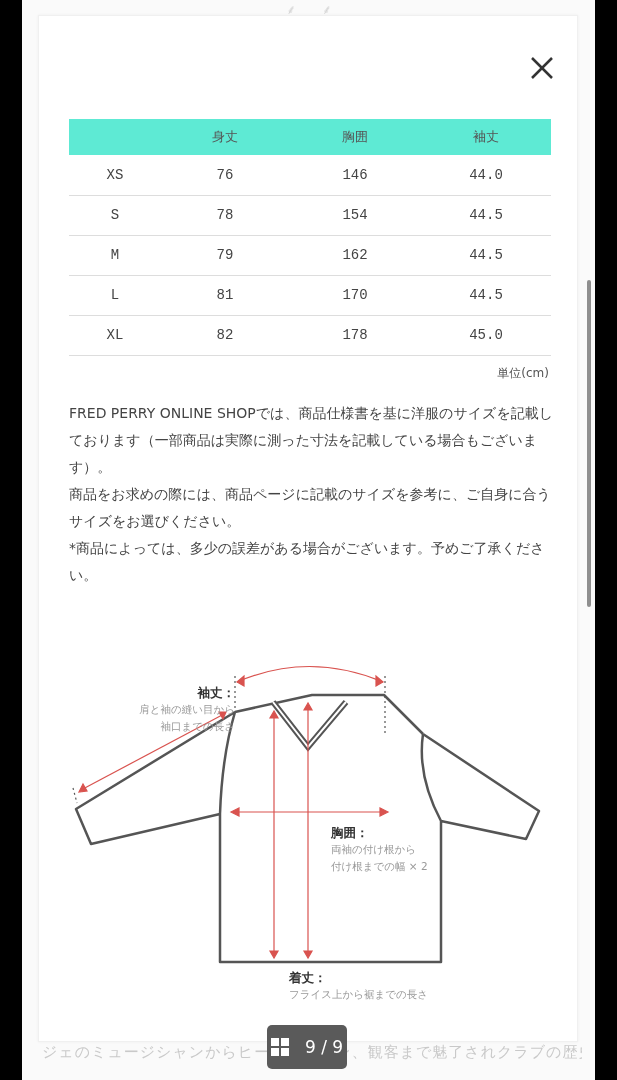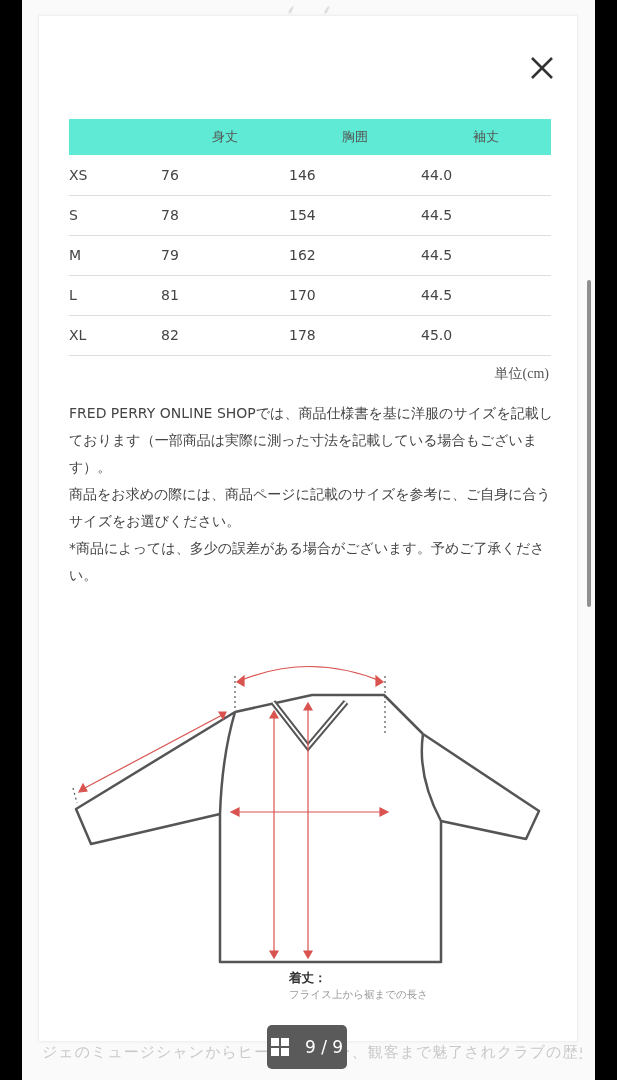--- a/index.html
+++ b/index.html
@@ -34,28 +34,28 @@
   }
 
   .size-table {
     position: absolute; left: 30px; top: 103px; width: 482px; border-collapse: collapse;
     font-size: 14px; color: #444;
   }
   .size-table th {
     background: #5eead4; font-weight: normal; height: 36px; font-size: 13px; color: #555;
   }
   .size-table td {
-    height: 40px; text-align: left; border-bottom: 1.5px solid #ddd;
+    height: 40px; text-align: center; border-bottom: 1.5px solid #ddd; font-family: Liberation Mono, monospace;
   }
   .size-table .c0 { width: 92px; }
   .size-table .c1 { width: 128px; }
   .size-table .c2 { width: 132px; }
   .size-table .c3 { width: 130px; }
   .unit {
-    position: absolute; right: 28px; top: 349px; font-size: 14px; color: #555; font-family: Liberation Serif, serif;
+    position: absolute; right: 28px; top: 349px; font-size: 12px; color: #555;
   }
 
   .notes {
     position: absolute; left: 30px; top: 384px; width: 486px;
     font-size: 14px; line-height: 27px; color: #444;
   }
   .notes p { margin: 0; }
 
   .diagram { position: absolute; left: 0; top: 590px; width: 540px; height: 400px; }
   .lbl { position: absolute; text-align: left; color: #999; font-size: 10.5px; line-height: 17px; white-space: nowrap; }
@@ -176,21 +176,31 @@
           <line x1="235" y1="108" x2="235" y2="350"></line>
           <polygon points="235,105 231,112 239,112"></polygon>
           <polygon points="235,352 231,345 239,345"></polygon>
           <line x1="269" y1="100" x2="269" y2="350"></line>
           <polygon points="269,97 265,104 273,104"></polygon>
           <polygon points="269,352 265,345 273,345"></polygon>
         </g>
       </svg>
 
 
-
+      <div class="lbl right" style="left:40px;top:78px;width:156px;">
+        <div class="h">袖丈：</div>
+        <div>肩と袖の縫い目から</div>
+        <div>袖口までの長さ</div>
+      </div>
+
+      <div class="lbl" style="left:292px;top:218px;">
+        <div class="h">胸囲：</div>
+        <div>両袖の付け根から</div>
+        <div>付け根までの幅 × 2</div>
+      </div>
 
 
       <div class="lbl" style="left:250px;top:363px;">
         <div class="h">着丈：</div>
         <div>フライス上から裾までの長さ</div>
       </div>
     </div>
   </div>
 
   <div class="scrollbar"></div>

